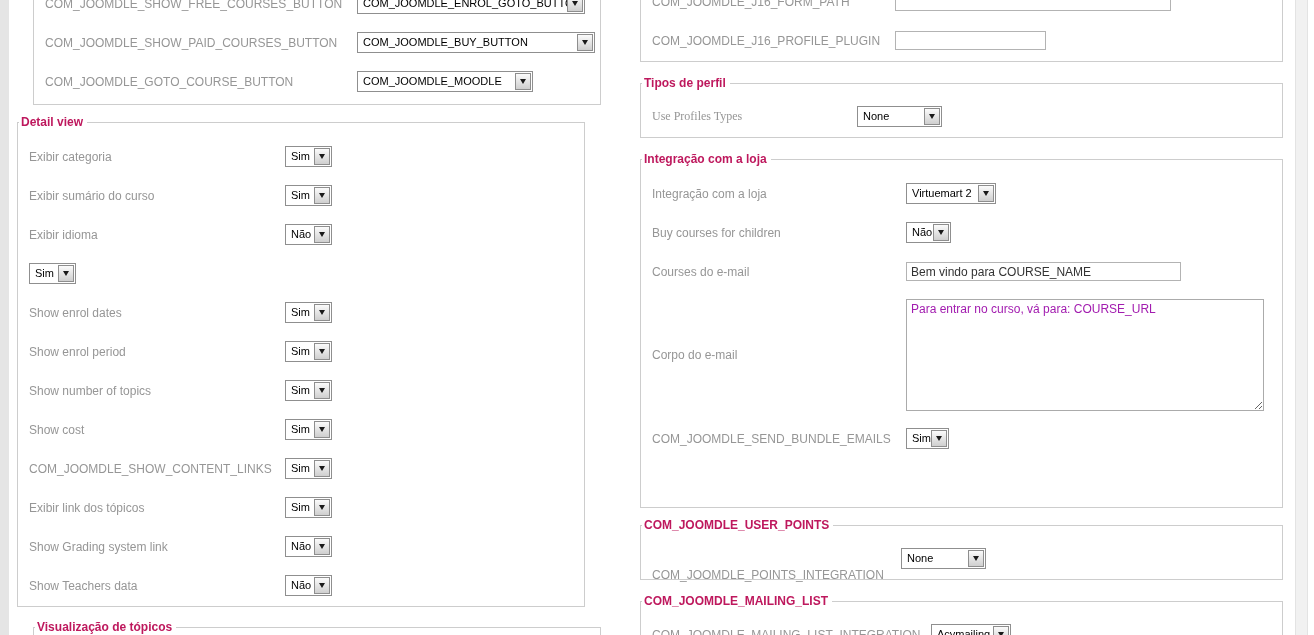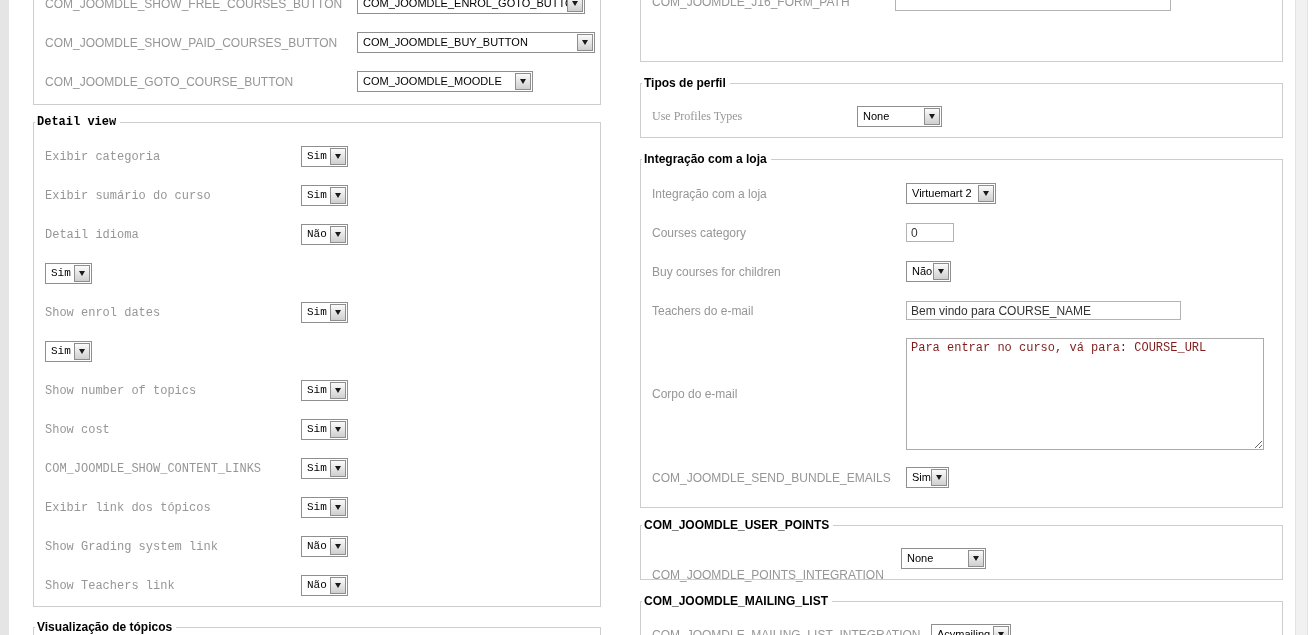--- a/index.html
+++ b/index.html
@@ -16,21 +16,21 @@
   .band-right {
     position: absolute; left: 1295px; top: 0; width: 13px; height: 635px;
     background: #f1f1f1; border-left: 1px solid #e3e3e3; border-right: 1px solid #e3e3e3;
   }
   fieldset {
     position: absolute;
     border: 1px solid #cdcdcd;
     background: #fff;
   }
   legend {
-    color: #000000;
+    color: #be185d;
     font-size: 12px;
     line-height: 15px;
     font-weight: bold;
     padding: 0 4px 0 2px;
     margin-left: 1px;
     white-space: nowrap;
   }
   .row {
     display: flex;
     align-items: center;
@@ -40,21 +40,21 @@
   .row.ta-row { height: 128px; }
   .lbl {
     font-size: 12px;
     color: #969696;
     flex-shrink: 0;
     white-space: nowrap;
   }
   
   .fs-buttons  { left: 33px;  top: -32px; width: 568px; height: 137px; padding-top: 15px; }
   .fs-buttons .lbl { width: 312px; }
-  .fs-detail   { left: 33px;  top: 115px; width: 568px; height: 492px; font-family: Liberation Mono, monospace; }
+  .fs-detail   { left: 17px;  top: 115px; width: 568px; height: 492px; }
   .fs-detail .rows { margin-top: 7px; }
   .fs-detail .lbl { width: 256px; }
   .fs-topics   { left: 33px;  top: 620px; width: 568px; height: 40px; }
   .fs-j16      { left: 640px; top: -35px; width: 643px; height: 97px; padding-top: 16px; }
   .fs-j16 .lbl { width: 243px; }
   .fs-profiles { left: 640px; top: 76px;  width: 643px; height: 62px; }
   .fs-profiles .rows { margin-top: 6px; }
   .fs-profiles .lbl { width: 205px; font-family: Liberation Serif, serif; }
   .fs-store    { left: 640px; top: 152px; width: 643px; height: 356px; }
   .fs-store .rows { margin-top: 7px; }
@@ -107,23 +107,23 @@
     font-family: "Liberation Sans", sans-serif;
     font-size: 12px;
     color: #333;
     padding: 1px 4px;
     background: #fff;
   }
   .ta {
     width: 358px;
     height: 112px;
     border: 1px solid #ababab;
-    font-family: Liberation Mono, monospace;
+    font-family: Liberation Sans, sans-serif;
     font-size: 12px;
-    color: #7f1d1d;
+    color: #a21caf;
     padding: 2px 4px;
     background: #fff;
     resize: both;
   }
 </style>
 </head>
 <body>
 
 <div class="band-left"></div>
 <div class="band-right"></div>
@@ -175,21 +175,21 @@
     <div class="row">
       <span class="lbl">Exibir sumário do curso</span>
       <span class="sel" style="width:47px">
         <span class="sel-text">Sim</span>
         <span class="sel-btn">
             <span class="tri"></span>
           </span>
       </span>
     </div>
     <div class="row">
-      <span class="lbl">Detail idioma</span>
+      <span class="lbl">Exibir idioma</span>
       <span class="sel" style="width:47px">
         <span class="sel-text">Não</span>
         <span class="sel-btn">
             <span class="tri"></span>
           </span>
       </span>
     </div>
     <div class="row">
       <span class="sel" style="width:47px">
         <span class="sel-text">Sim</span>
@@ -201,20 +201,21 @@
     <div class="row">
       <span class="lbl">Show enrol dates</span>
       <span class="sel" style="width:47px">
         <span class="sel-text">Sim</span>
         <span class="sel-btn">
             <span class="tri"></span>
           </span>
       </span>
     </div>
     <div class="row">
+      <span class="lbl">Show enrol period</span>
       <span class="sel" style="width:47px">
         <span class="sel-text">Sim</span>
         <span class="sel-btn">
             <span class="tri"></span>
           </span>
       </span>
     </div>
     <div class="row">
       <span class="lbl">Show number of topics</span>
       <span class="sel" style="width:47px">
@@ -254,40 +255,44 @@
     <div class="row">
       <span class="lbl">Show Grading system link</span>
       <span class="sel" style="width:47px">
         <span class="sel-text">Não</span>
         <span class="sel-btn">
             <span class="tri"></span>
           </span>
       </span>
     </div>
     <div class="row">
-      <span class="lbl">Show Teachers link</span>
+      <span class="lbl">Show Teachers data</span>
       <span class="sel" style="width:47px">
         <span class="sel-text">Não</span>
         <span class="sel-btn">
             <span class="tri"></span>
           </span>
       </span>
     </div>
   </div>
 </fieldset>
 
 <fieldset class="fs-topics">
   <legend>Visualização de tópicos</legend>
 </fieldset>
 
 <fieldset class="fs-j16">
   <div class="rows">
     <div class="row">
       <span class="lbl">COM_JOOMDLE_J16_FORM_PATH</span>
       <input class="txt" style="width: 276px;" value="">
+    </div>
+    <div class="row">
+      <span class="lbl">COM_JOOMDLE_J16_PROFILE_PLUGIN</span>
+      <input class="txt" style="width: 151px;" value="">
     </div>
   </div>
 </fieldset>
 
 <fieldset class="fs-profiles">
   <legend>Tipos de perfil</legend>
   <div class="rows">
     <div class="row">
       <span class="lbl">Use Profiles Types</span>
       <span class="sel" style="width:85px">
@@ -306,34 +311,30 @@
     <div class="row">
       <span class="lbl">Integração com a loja</span>
       <span class="sel" style="width:90px">
         <span class="sel-text">Virtuemart 2</span>
         <span class="sel-btn">
             <span class="tri"></span>
           </span>
       </span>
     </div>
     <div class="row">
-      <span class="lbl">Courses category</span>
-      <input class="txt" style="width: 48px;" value="0">
-    </div>
-    <div class="row">
       <span class="lbl">Buy courses for children</span>
       <span class="sel" style="width:45px">
         <span class="sel-text">Não</span>
         <span class="sel-btn">
             <span class="tri"></span>
           </span>
       </span>
     </div>
     <div class="row">
-      <span class="lbl">Teachers do e-mail</span>
+      <span class="lbl">Courses do e-mail</span>
       <input class="txt" style="width: 275px;" value="Bem vindo para COURSE_NAME">
     </div>
     <div class="row ta-row">
       <span class="lbl">Corpo do e-mail</span>
       <textarea class="ta" style="">Para entrar no curso, vá para: COURSE_URL</textarea>
     </div>
     <div class="row">
       <span class="lbl">COM_JOOMDLE_SEND_BUNDLE_EMAILS</span>
       <span class="sel" style="width:43px">
         <span class="sel-text">Sim</span>

